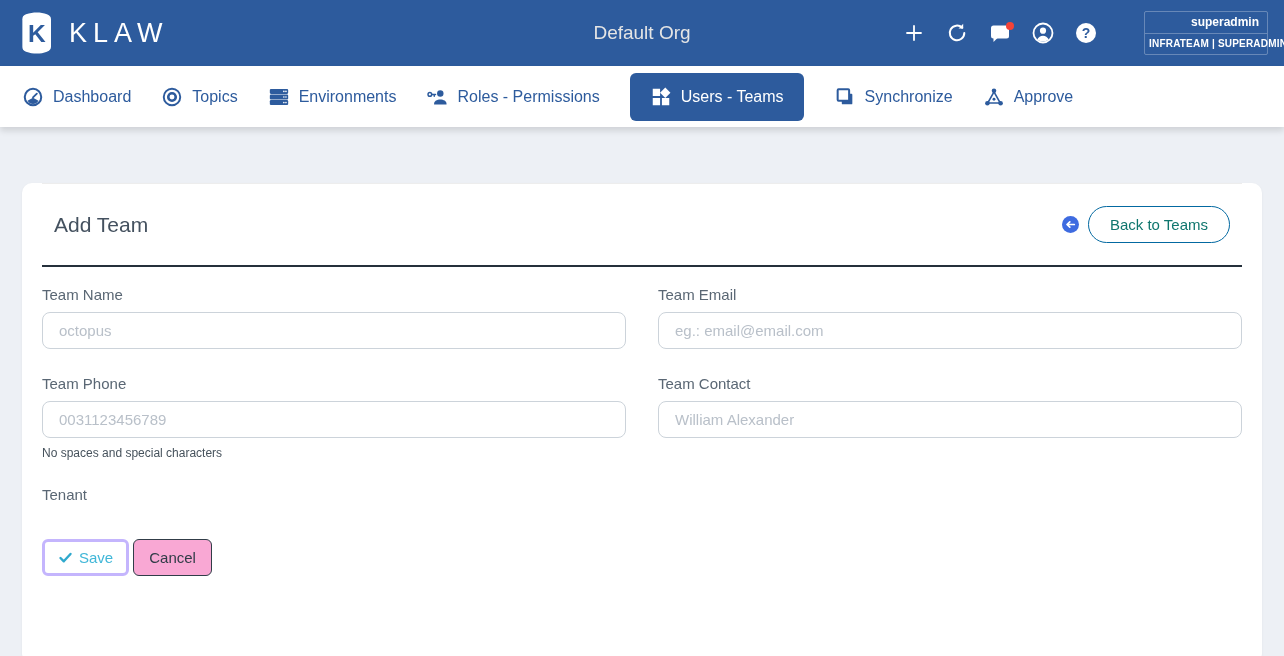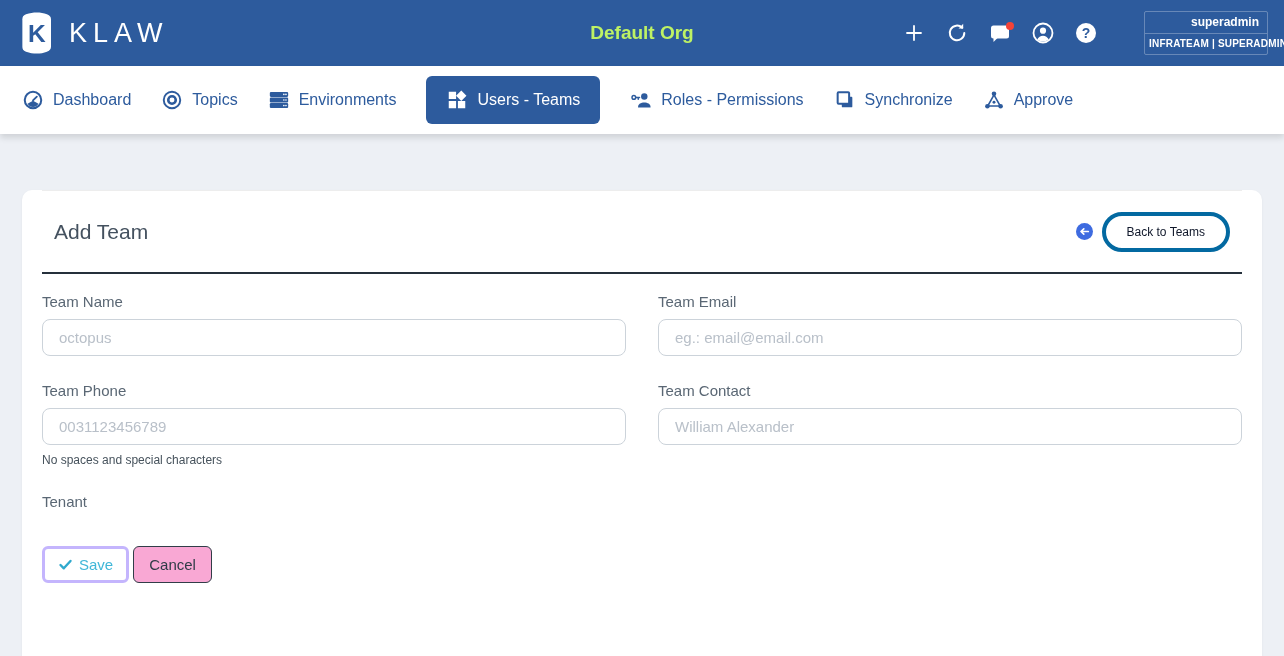--- a/index.html
+++ b/index.html
@@ -5,52 +5,52 @@
   * { margin:0; padding:0; box-sizing:border-box; }
   html,body { width:1284px; height:656px; overflow:hidden; }
   body { font-family:"Liberation Sans", sans-serif; background:#edf0f5; }
 
   
   .app-header { height:66px; background:#2d5b9d; display:flex; align-items:center;
     padding:0 16px; position:relative; }
   .brand { display:flex; align-items:center; gap:13px; }
   .brand-text { color:#fff; font-size:27px; letter-spacing:6px; font-weight:500; }
   .org-title { position:absolute; left:50%; transform:translateX(-50%);
-    color:#bef264; font-size:19px; font-weight:700; }
+    color:#e5e5e5; font-size:19px; font-weight:400; }
   .header-actions { margin-left:auto; display:flex; align-items:center; gap:19px; }
   .hicon { width:24px; height:24px; display:inline-flex; position:relative; cursor:pointer; }
   .hicon svg { width:24px; height:24px; }
   .red-dot { position:absolute; top:1px; right:-2px; width:8px; height:8px;
     border-radius:50%; background:#f44336; }
   .user-box { margin-left:27px; width:124px; border:1px solid rgba(255,255,255,.28);
     border-radius:2px; color:#fff; font-weight:bold; }
   .user-name { font-size:12px; text-align:right; padding:3px 8px 4px; }
   .user-meta { font-size:10px; text-align:left; padding:4px 4px 5px;
     border-top:1px solid rgba(255,255,255,.28); letter-spacing:.2px; white-space:nowrap; }
 
   
-  .primary-nav { height:68px; background:#fff; display:flex; align-items:center;
+  .primary-nav { height:61px; background:#fff; display:flex; align-items:center;
     padding-left:22px; gap:30px; box-shadow:0 4px 6px rgba(0,0,0,.12); position:relative; z-index:2; }
   .nav-tab { display:flex; align-items:center; gap:9px; color:#2d5b9d;
     font-size:16px; cursor:pointer; white-space:nowrap; }
   .nav-tab svg { width:22px; height:22px; flex:none; }
   .nav-tab.active { background:#2d5b9d; color:#fff; padding:13px 20px; border-radius:6px; }
 
   
   .main-area { height:459px; padding-top:33px; }
   .card { margin:0 22px; background:#fff; border-radius:10px; height:480px;
     padding:0 20px; box-shadow:0 1px 3px rgba(0,0,0,.05); }
   .card-topline { border-top:1px solid #ededed; margin-top:23px; }
   .card-head { display:flex; align-items:center; justify-content:space-between;
     height:81px; padding:0 12px; }
   .page-title { font-size:21px; font-weight:500; color:#44515f; }
   .back-group { display:flex; align-items:center; gap:9px; }
   .back-circle { width:17px; height:17px; display:inline-flex; cursor:pointer; }
-  .back-pill { background:#fff; border:4px solid #0369a1; color:#0f172a;
-    font-size:12px; padding:9px 21px; border-radius:20px; cursor:pointer;
+  .back-pill { background:#fff; border:1px solid #0369a1; color:#0f766e;
+    font-size:15px; padding:9px 21px; border-radius:20px; cursor:pointer;
     font-family:inherit; }
   .dark-rule { border-top:2px solid #25303b; }
 
   
   .team-form { padding-top:19px; display:grid; grid-template-columns:1fr 1fr;
     column-gap:32px; }
   .field { margin-bottom:26px; }
   .field label { display:block; font-size:15px; color:#5a6774; margin-bottom:9px; }
   .field input { width:100%; height:37px; border:1px solid #ccd3da; border-radius:8px;
     padding:0 16px; font-size:15px; color:#5a6774; outline:none;
@@ -154,38 +154,38 @@
             <circle cx="19.6" cy="5.9" r=".9"></circle>
           <circle cx="17.3" cy="12" r=".9"></circle>
             <circle cx="19.6" cy="12" r=".9"></circle>
           <circle cx="17.3" cy="18.1" r=".9"></circle>
             <circle cx="19.6" cy="18.1" r=".9"></circle>
         </g>
       </svg>
     </span>
     <span>Environments</span>
   </div>
-  <div class="nav-tab active">
-    <span style="display:inline-flex;">
-      <svg viewBox="0 0 24 24">
-        <path d="M13 13v8h8v-8h-8zM3 21h8v-8H3v8zM3 3v8h8V3H3zm13.66-1.31L11 7.34 16.66 13l5.66-5.66-5.66-5.65z" fill="#fff"></path>
-      </svg>
-    </span>
-    <span>Users - Teams</span>
-  </div>
   <div class="nav-tab">
     <span style="display:inline-flex;">
       <svg viewBox="0 0 24 24">
         <circle cx="4.2" cy="9.2" r="2" fill="none" stroke="currentColor" stroke-width="1.6"></circle>
         <path d="M6.2 9.2h4.2M9 9.2v2" stroke="currentColor" stroke-width="1.6" stroke-linecap="round"></path>
         <circle cx="15.6" cy="8.2" r="3.5" fill="currentColor"></circle>
         <path d="M8.8 19.4c0-3 3.2-4.7 6.8-4.7s6.8 1.7 6.8 4.7v.8H8.8z" fill="currentColor"></path>
       </svg>
     </span>
     <span>Roles - Permissions</span>
+  </div>
+  <div class="nav-tab active">
+    <span style="display:inline-flex;">
+      <svg viewBox="0 0 24 24">
+        <path d="M13 13v8h8v-8h-8zM3 21h8v-8H3v8zM3 3v8h8V3H3zm13.66-1.31L11 7.34 16.66 13l5.66-5.66-5.66-5.65z" fill="#fff"></path>
+      </svg>
+    </span>
+    <span>Users - Teams</span>
   </div>
   <div class="nav-tab">
     <span style="display:inline-flex;">
       <svg viewBox="0 0 24 24">
         <rect x="8.5" y="8.5" width="11.5" height="11.5" rx="1" fill="currentColor"></rect>
         <rect x="4" y="3.5" width="12.5" height="12.5" rx="1" fill="#fff" stroke="currentColor" stroke-width="2.2"></rect>
       </svg>
     </span>
     <span>Synchronize</span>
   </div>

